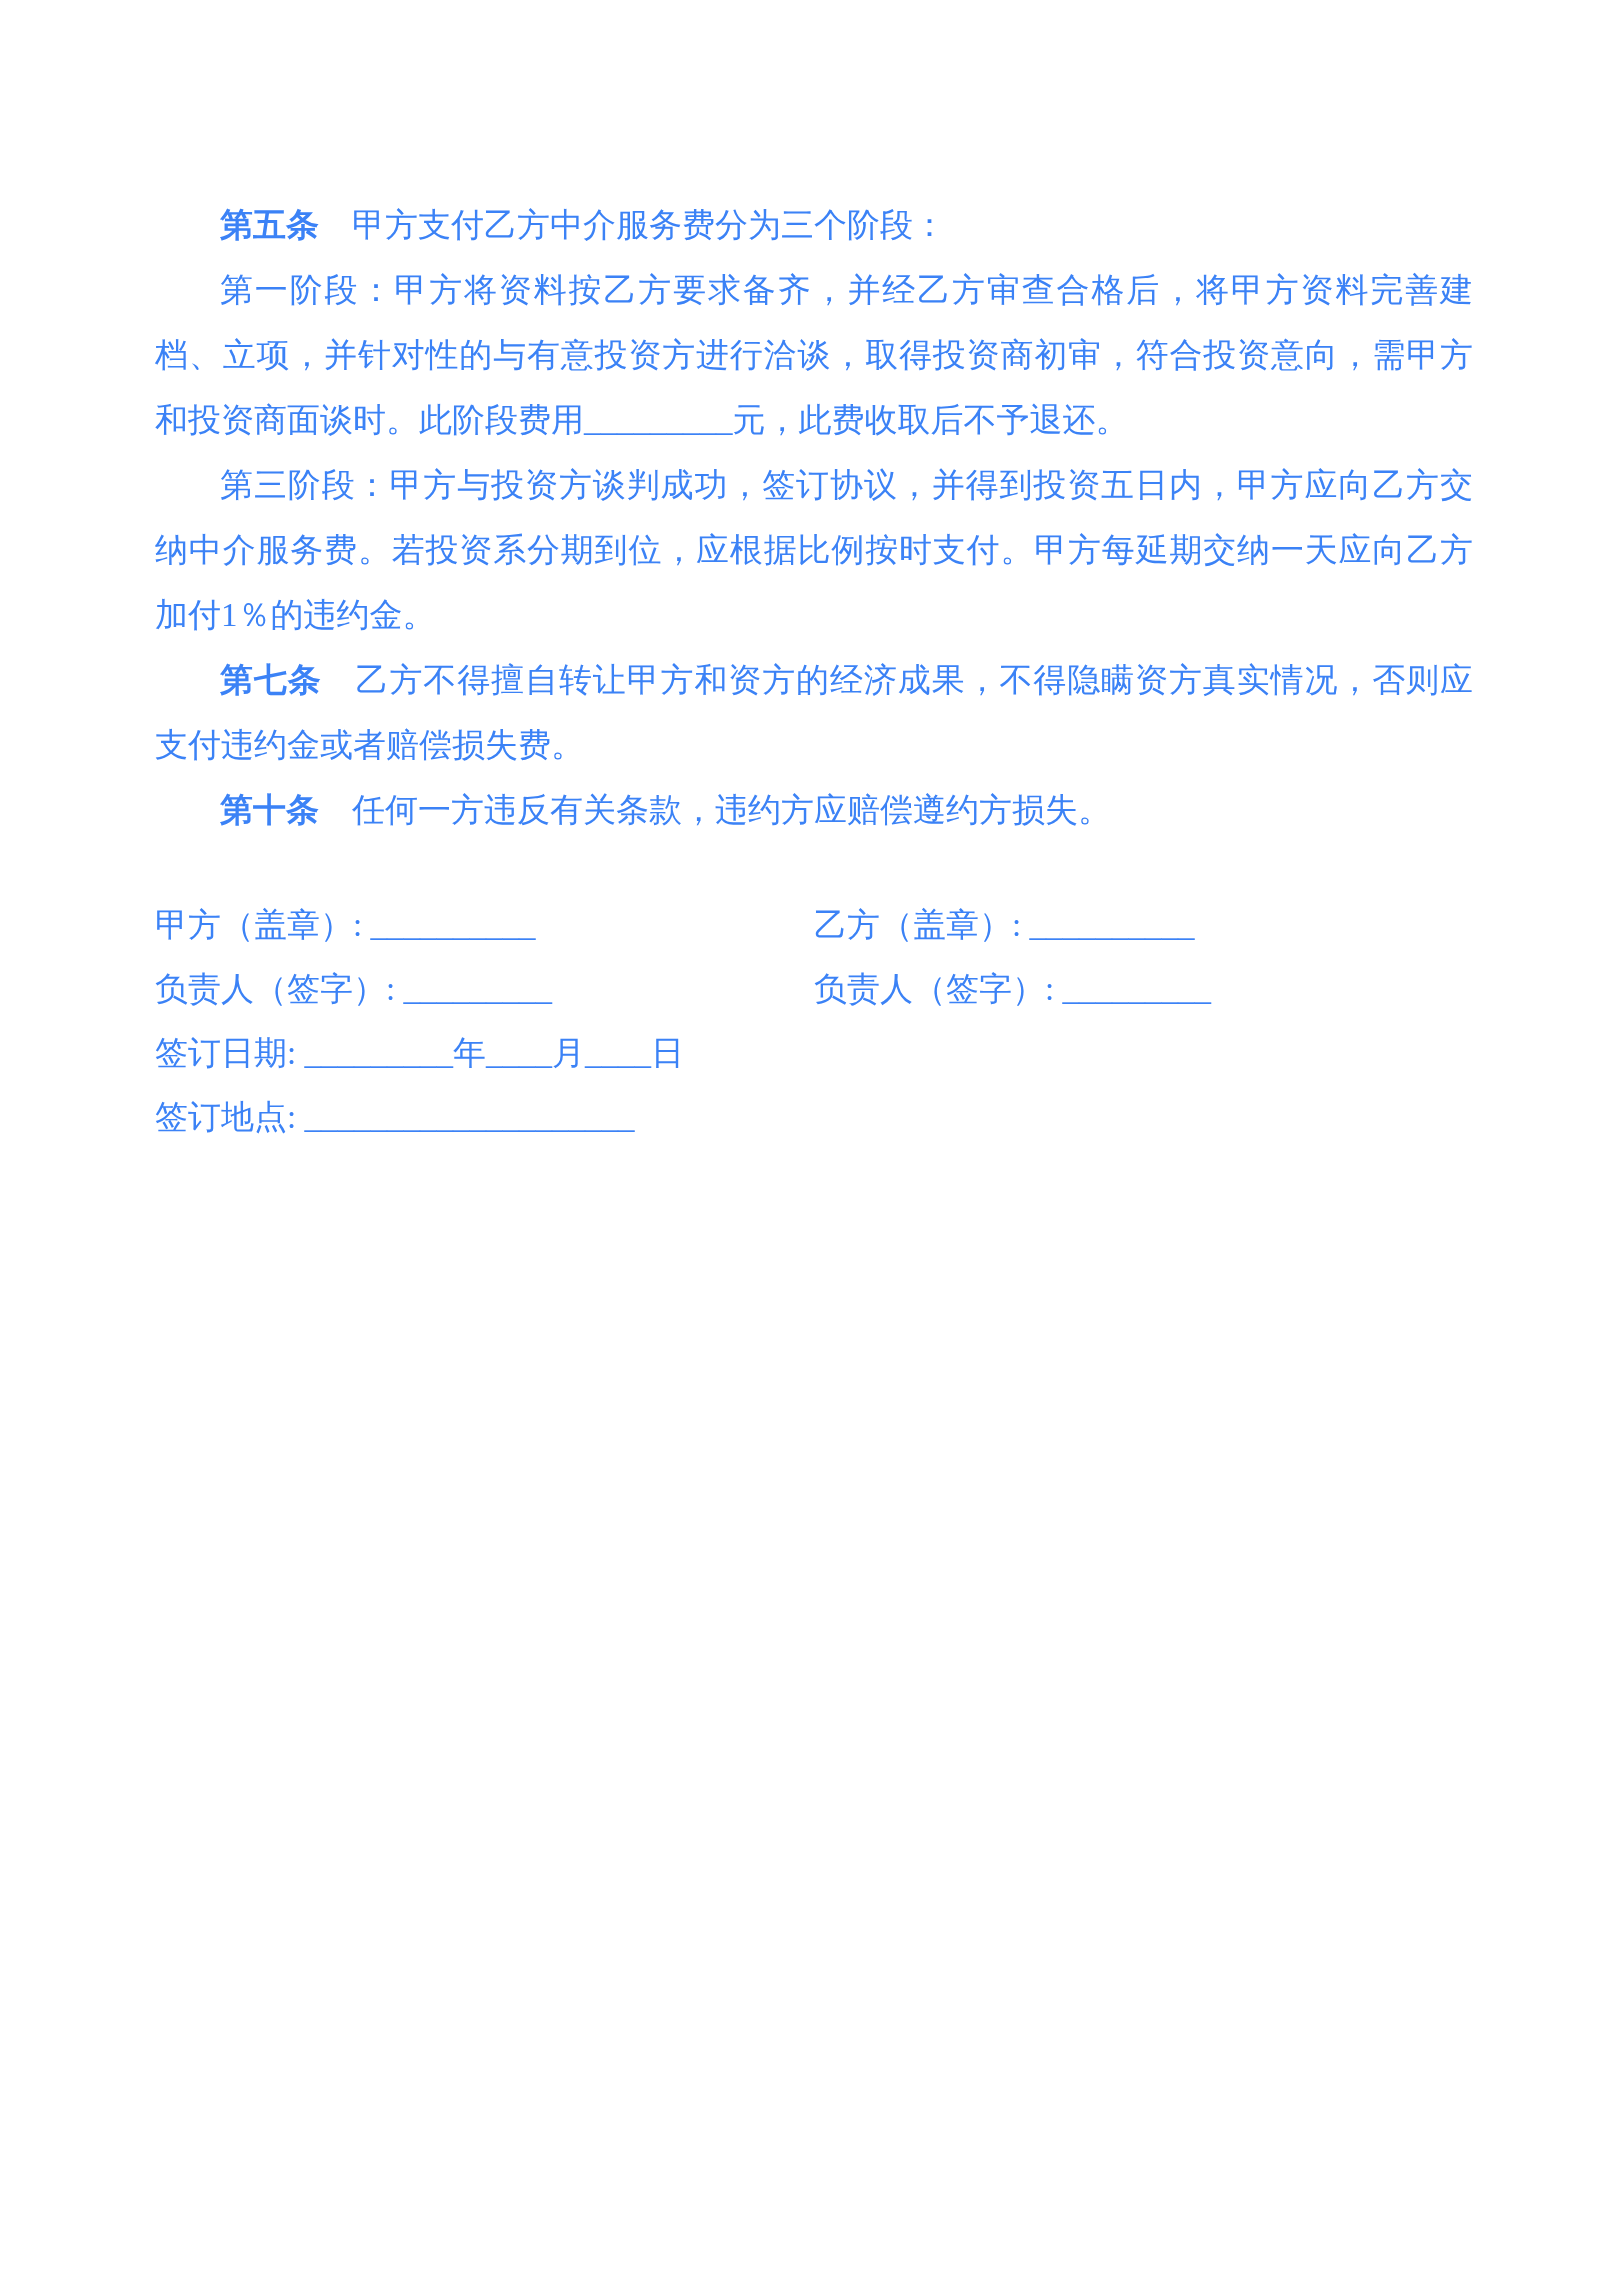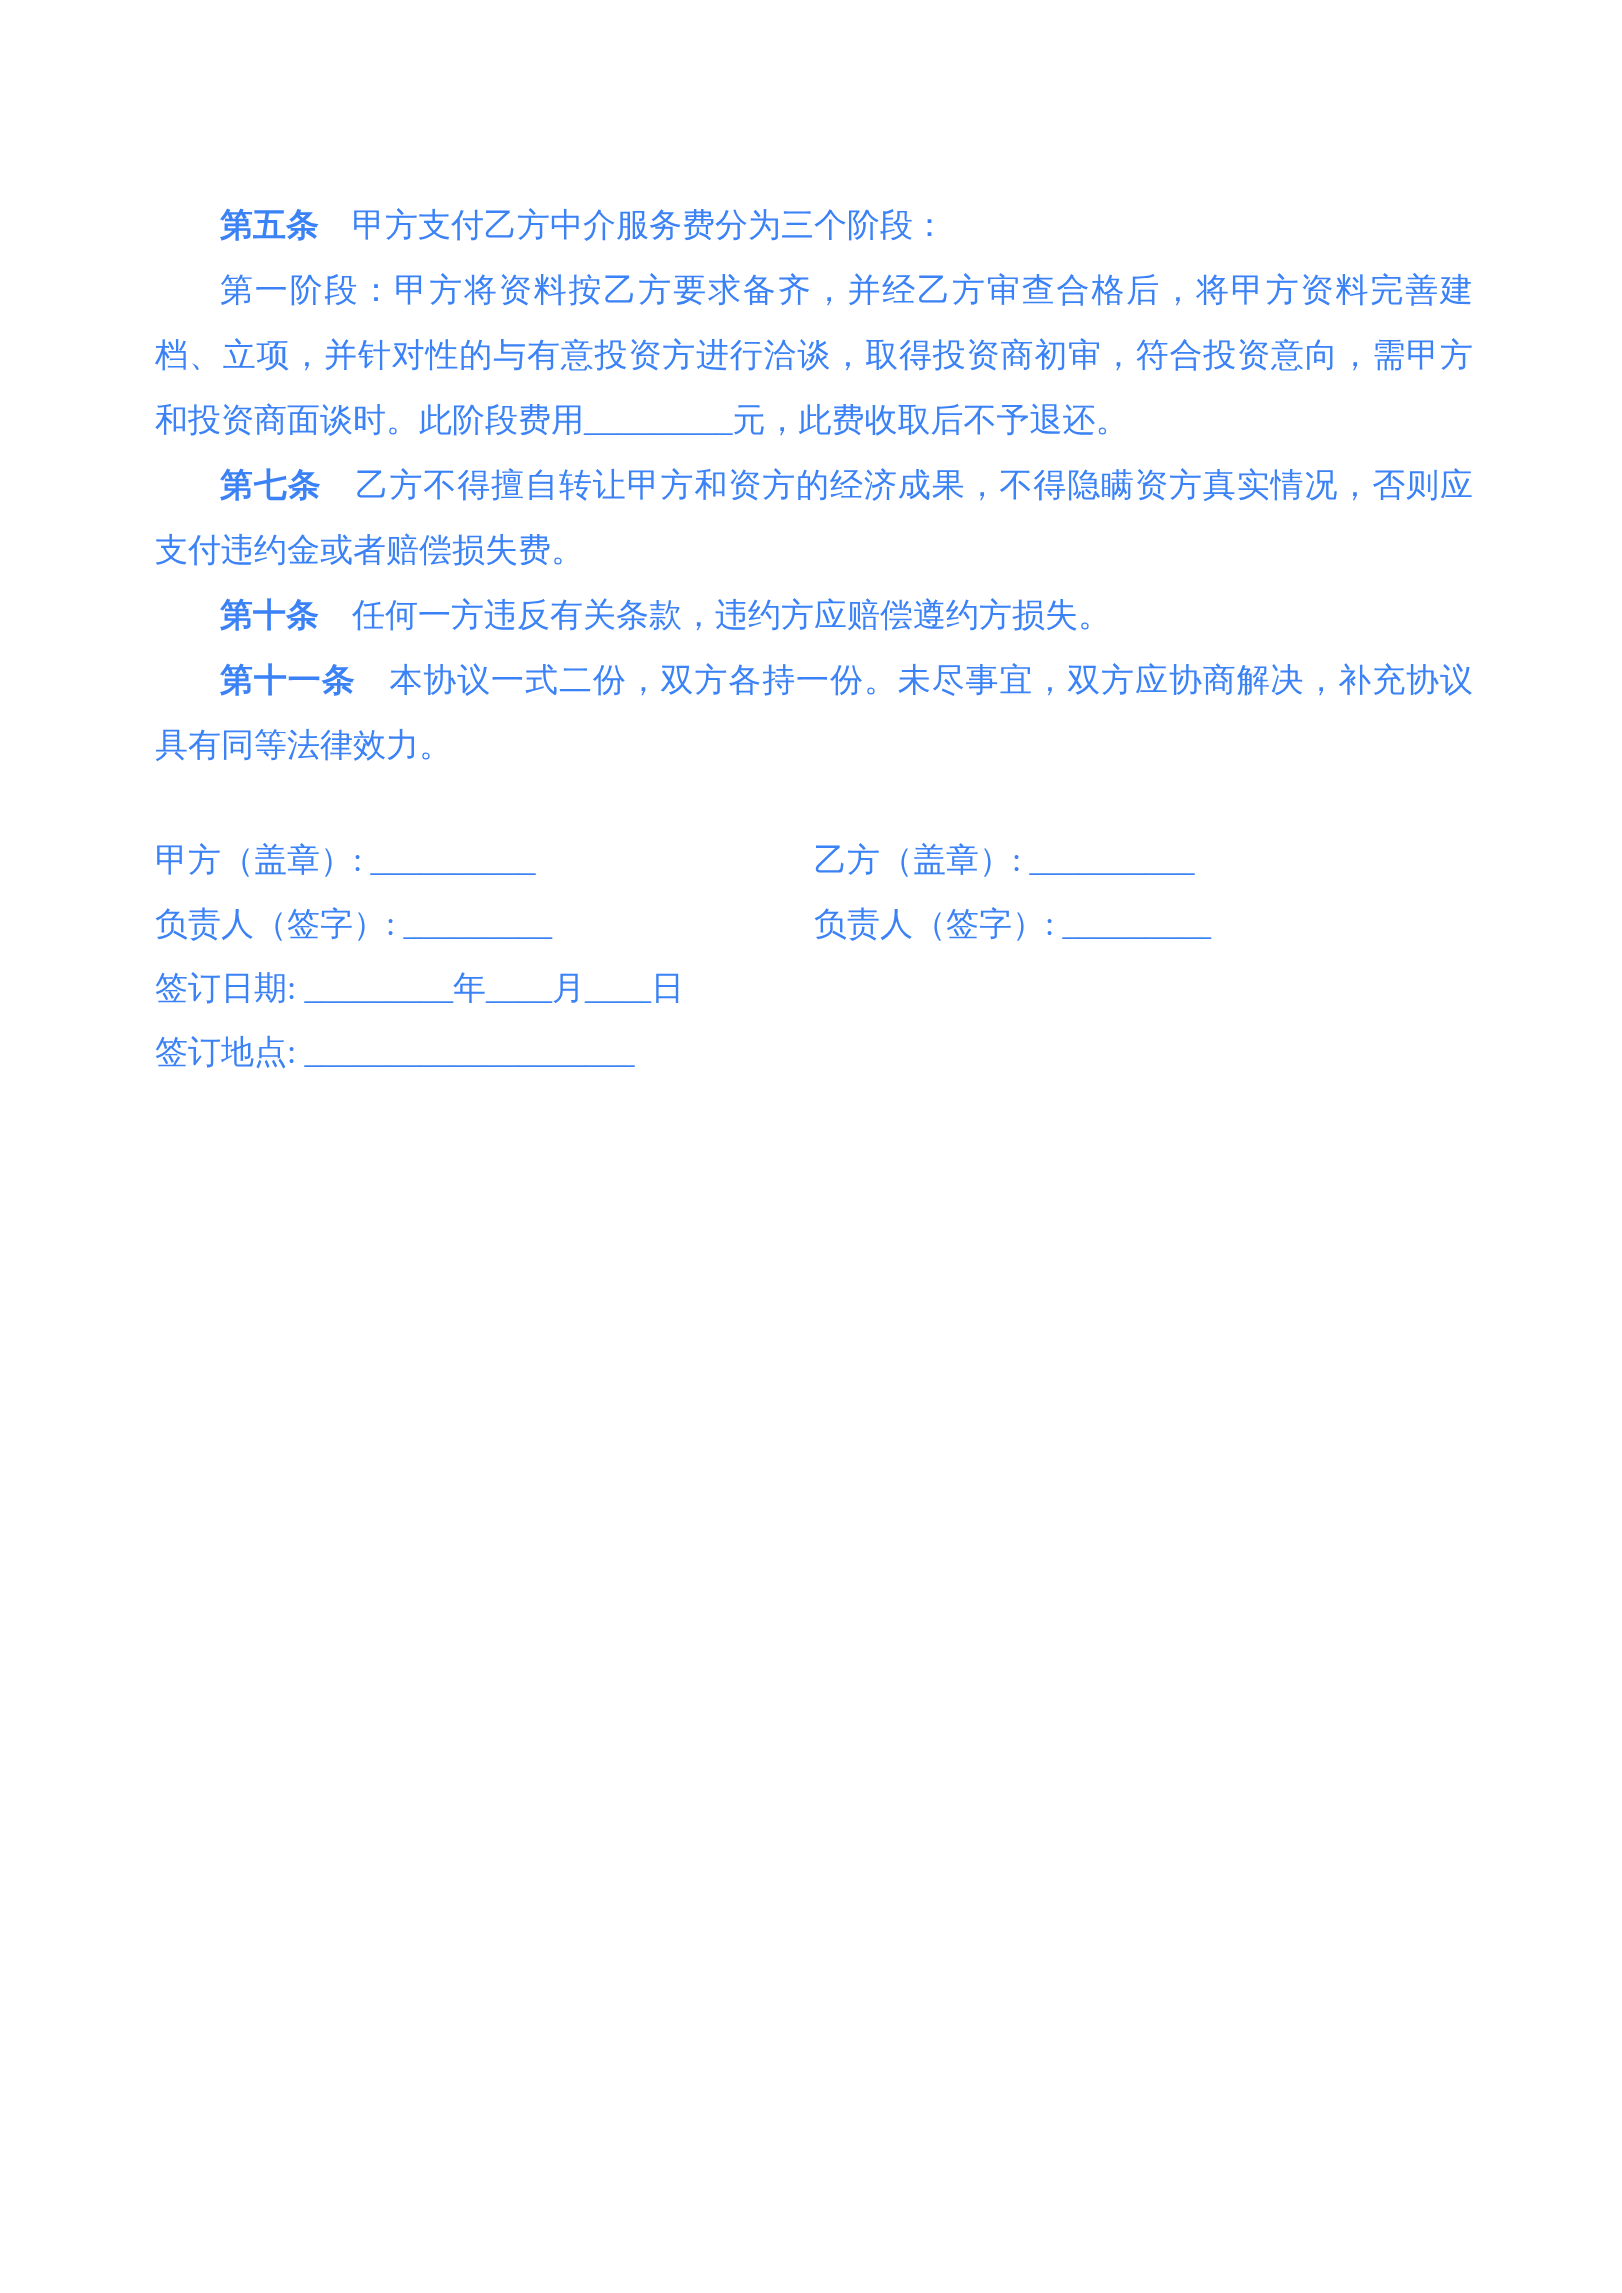--- a/index.html
+++ b/index.html
@@ -39,23 +39,23 @@
 </style>
 </head>
 <body>
 
 <div class="page">
   <div class="content">
 
     <div id="contract-body">
         <p class="para"><b class="art">第五条</b>　甲方支付乙方中介服务费分为三个阶段：</p>
         <p class="para">第一阶段：甲方将资料按乙方要求备齐，并经乙方审查合格后，将甲方资料完善建档、立项，并针对性的与有意投资方进行洽谈，取得投资商初审，符合投资意向，需甲方和投资商面谈时。此阶段费用_________元，此费收取后不予退还。</p>
+        <p class="para">第三阶段：甲方与投资方谈判成功，签订协议，并得到投资五日内，甲方应向乙方交纳中介服务费。若投资系分期到位，应根据比例按时支付。甲方每延期交纳一天应向乙方加付1％的违约金。</p>
         <p class="para"><b class="art">第七条</b>　乙方不得擅自转让甲方和资方的经济成果，不得隐瞒资方真实情况，否则应支付违约金或者赔偿损失费。</p>
         <p class="para"><b class="art">第十条</b>　任何一方违反有关条款，违约方应赔偿遵约方损失。</p>
-        <p class="para"><b class="art">第十一条</b>　本协议一式二份，双方各持一份。未尽事宜，双方应协商解决，补充协议具有同等法律效力。</p>
       </div>
 
     <div class="sig">
       <div class="sig-row">
         <div class="sig-cell">
           <span>甲方（盖章）: </span><span class="blank">__________</span>
         </div>
         <div class="sig-cell">
           <span>乙方（盖章）: </span><span class="blank">__________</span>
         </div>

